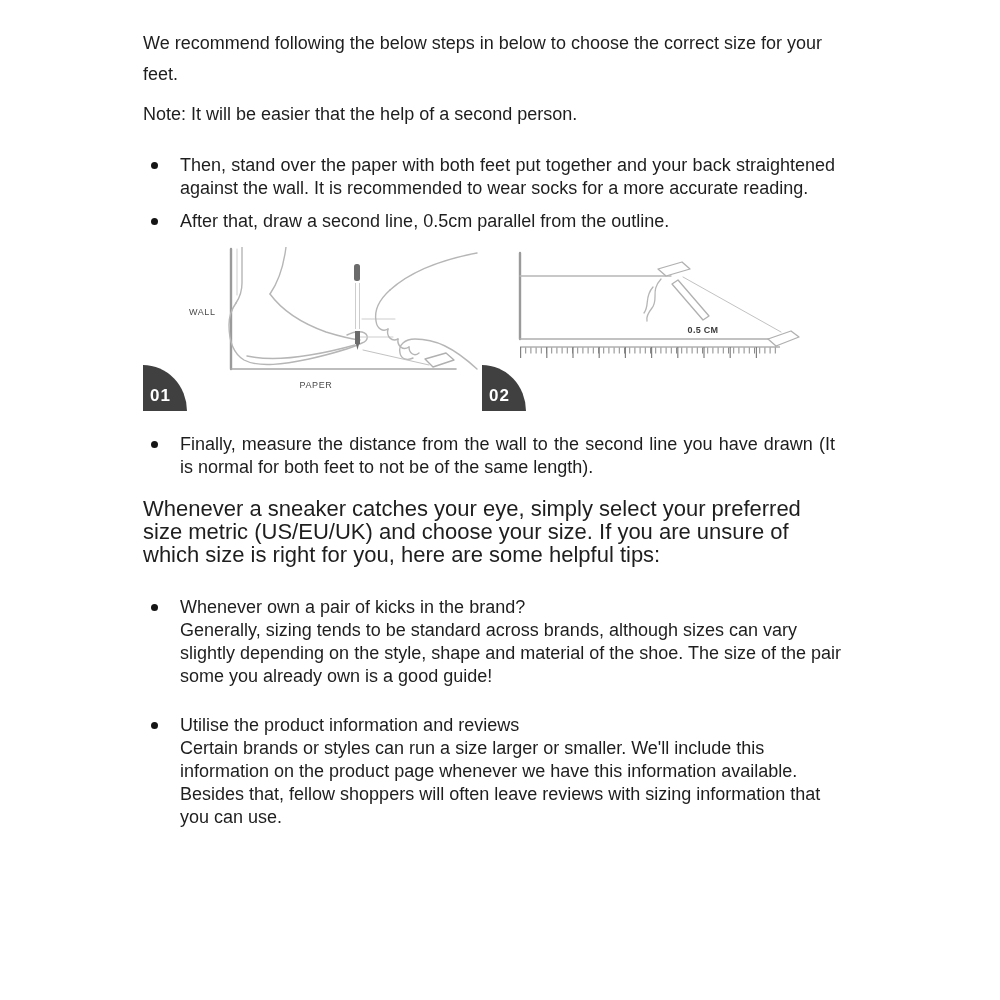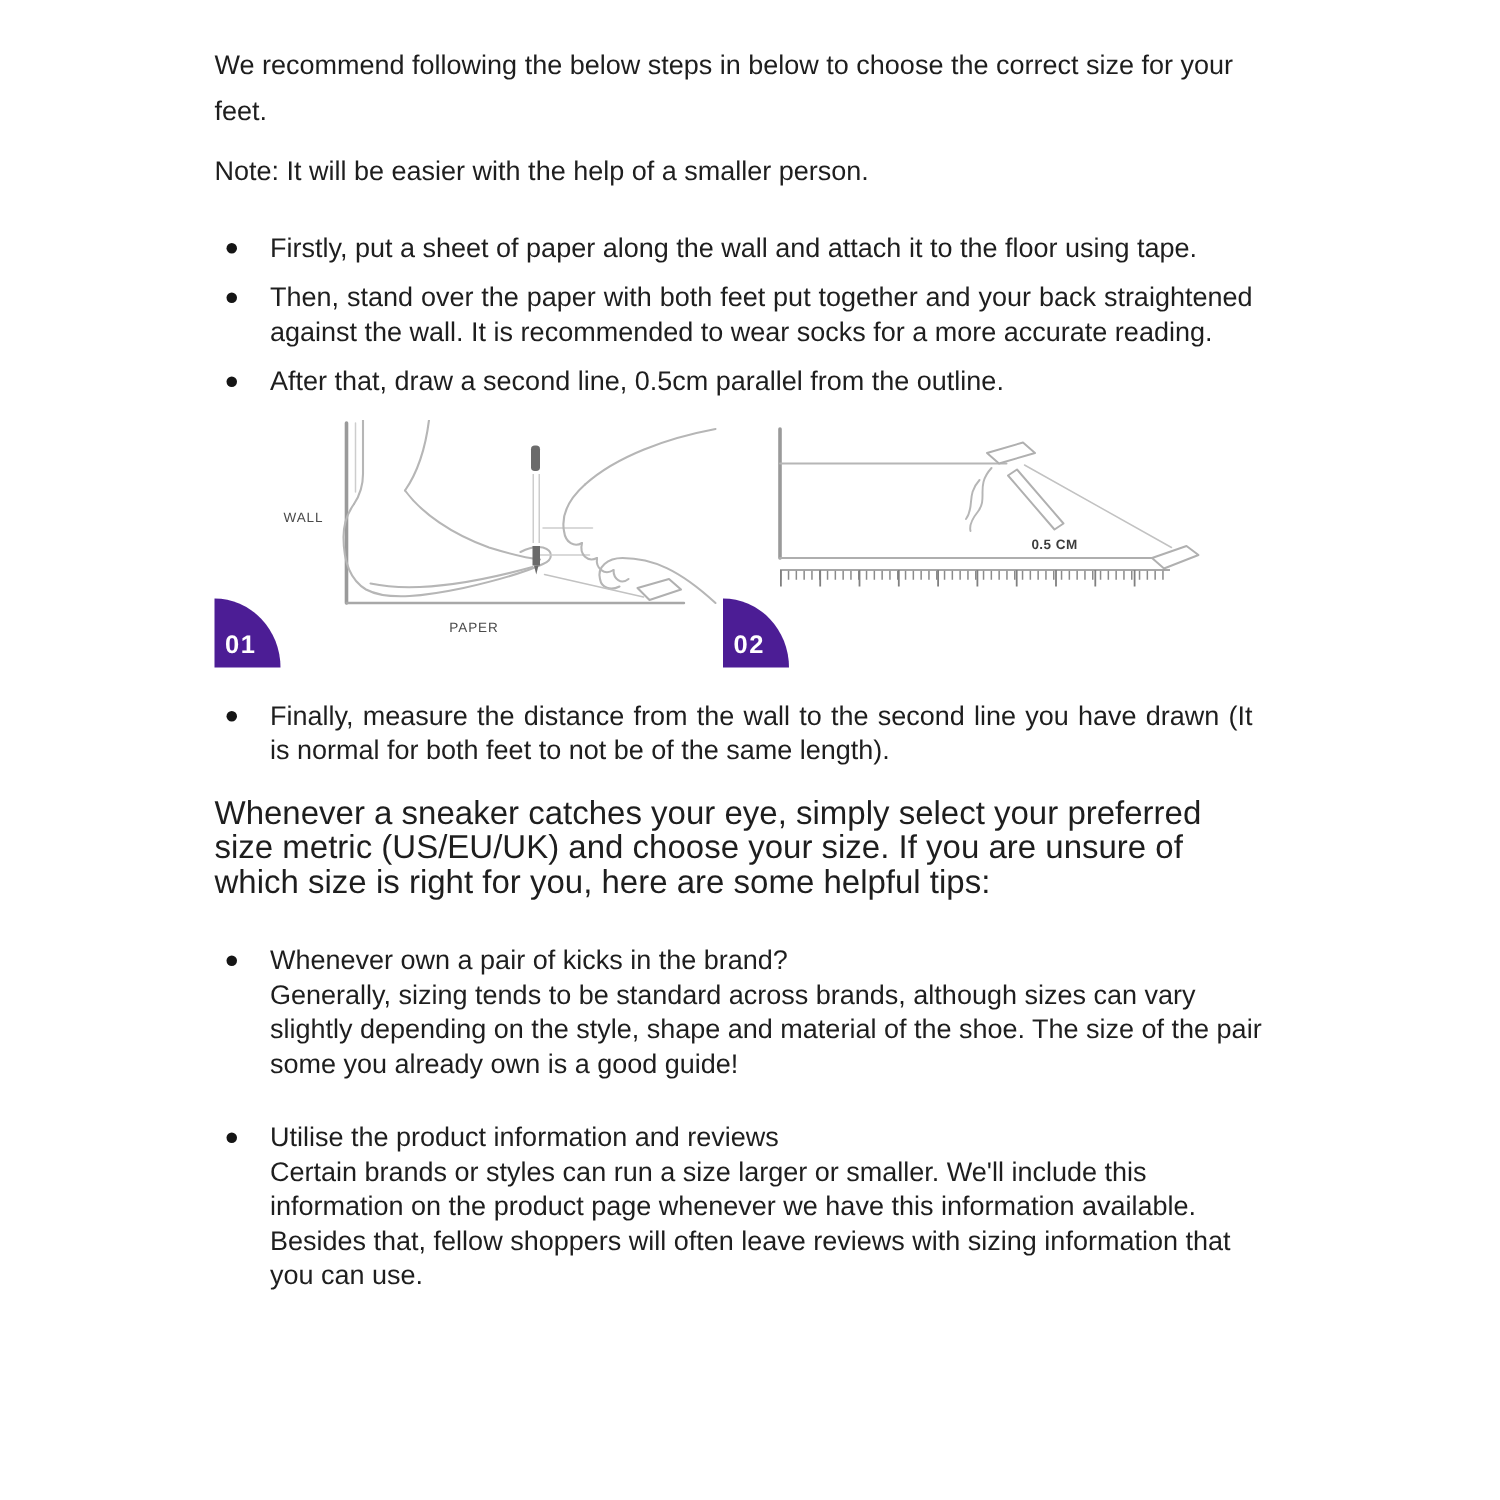--- a/index.html
+++ b/index.html
@@ -23,21 +23,21 @@
     content:"";position:absolute;left:8px;top:8px;
     width:7px;height:7px;border-radius:50%;background:#151515;
   }
   ul.bullets li.just{text-align:justify;}
   .figures{position:relative;height:162px;margin-top:14px;}
   .figure{position:absolute;top:0;}
   .figure.f1{left:0;width:335px;}
   .figure.f2{left:332px;width:380px;}
   .badge{
     position:absolute;bottom:2px;width:44px;height:46px;
-    background:#4c1d95;border-top-right-radius:100%;
+    background:#404040;border-top-right-radius:100%;
     color:#ffffff;font-weight:bold;font-size:17px;letter-spacing:1px;
     display:flex;align-items:flex-end;padding:0 0 5px 7px;box-sizing:border-box;
   }
   .figure.f1 .badge{left:0;}
   .figure.f2 .badge{left:7px;}
   ul.results{margin-top:24px;}
   ul.results li{margin-bottom:6px;}
   .tips-intro{margin-top:18px;font-size:22px;line-height:23px;max-width:700px;}
   ul.tips{margin-top:30px;}
   ul.tips li{margin-bottom:26px;max-width:705px;}
@@ -45,24 +45,23 @@
   svg text{font-family:"Liberation Sans", sans-serif;}
   .fig-label{fill:#4a4a4a;font-size:9px;letter-spacing:0.6px;}
   .gap-label{fill:#3c3c3c;font-size:9px;font-weight:bold;letter-spacing:0.3px;}
 </style>
 </head>
 <body>
 
 <div class="page">
 
   <p class="intro">We recommend following the below steps in below to choose the correct size for your feet.</p>
-  <p class="note">Note: It will be easier with the help of a smaller person.</p>
+  <p class="note">Note: It will be easier that the help of a second person.</p>
 
   <ul class="bullets">
-    <li><span>Firstly, put a sheet of paper along the wall and attach it to the floor using tape.</span></li>
     <li class="just"><span>Then, stand over the paper with both feet put together and your back straightened against the wall. It is recommended to wear socks for a more accurate reading.</span></li>
     <li><span>After that, draw a second line, 0.5cm parallel from the outline.</span></li>
   </ul>
 
   <div class="figures">
 
     <div class="figure f1">
       <svg width="335" height="162" viewBox="0 0 335 162">
         <g stroke="#b6b6b6" fill="none" stroke-width="1.4" stroke-linecap="round" stroke-linejoin="round">
           <line x1="88" y1="2" x2="88" y2="122" stroke="#9a9a9a" stroke-width="2.4"></line>

